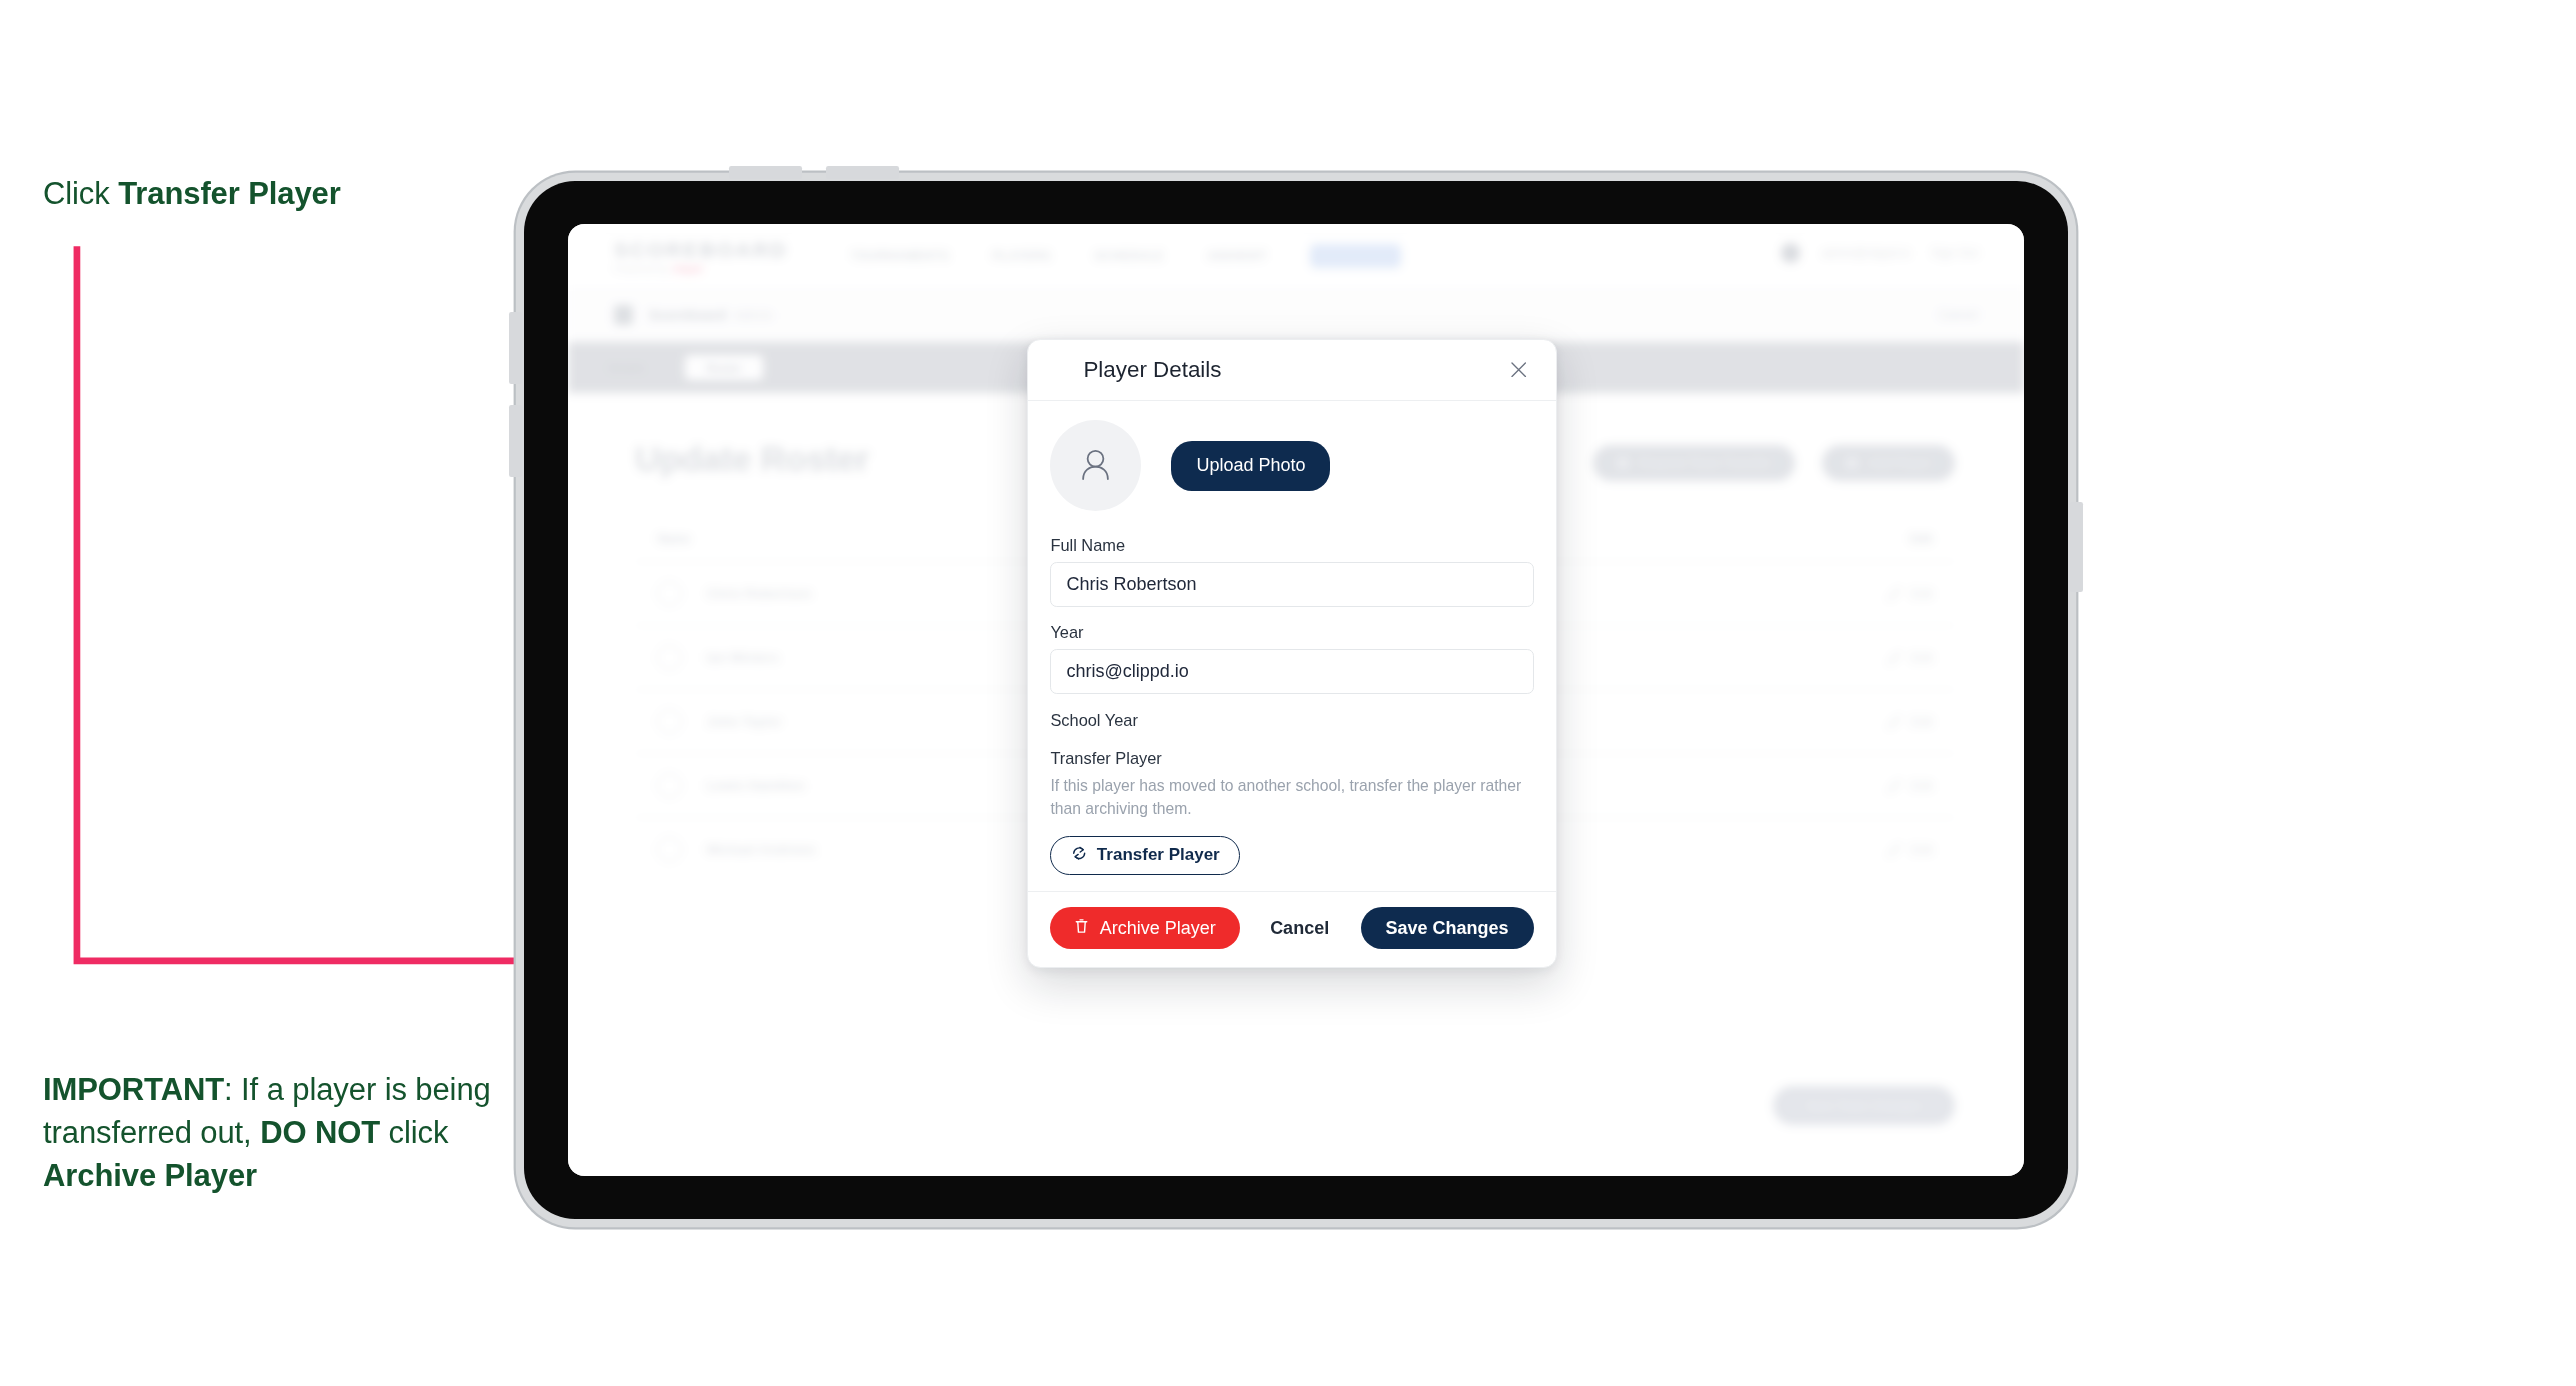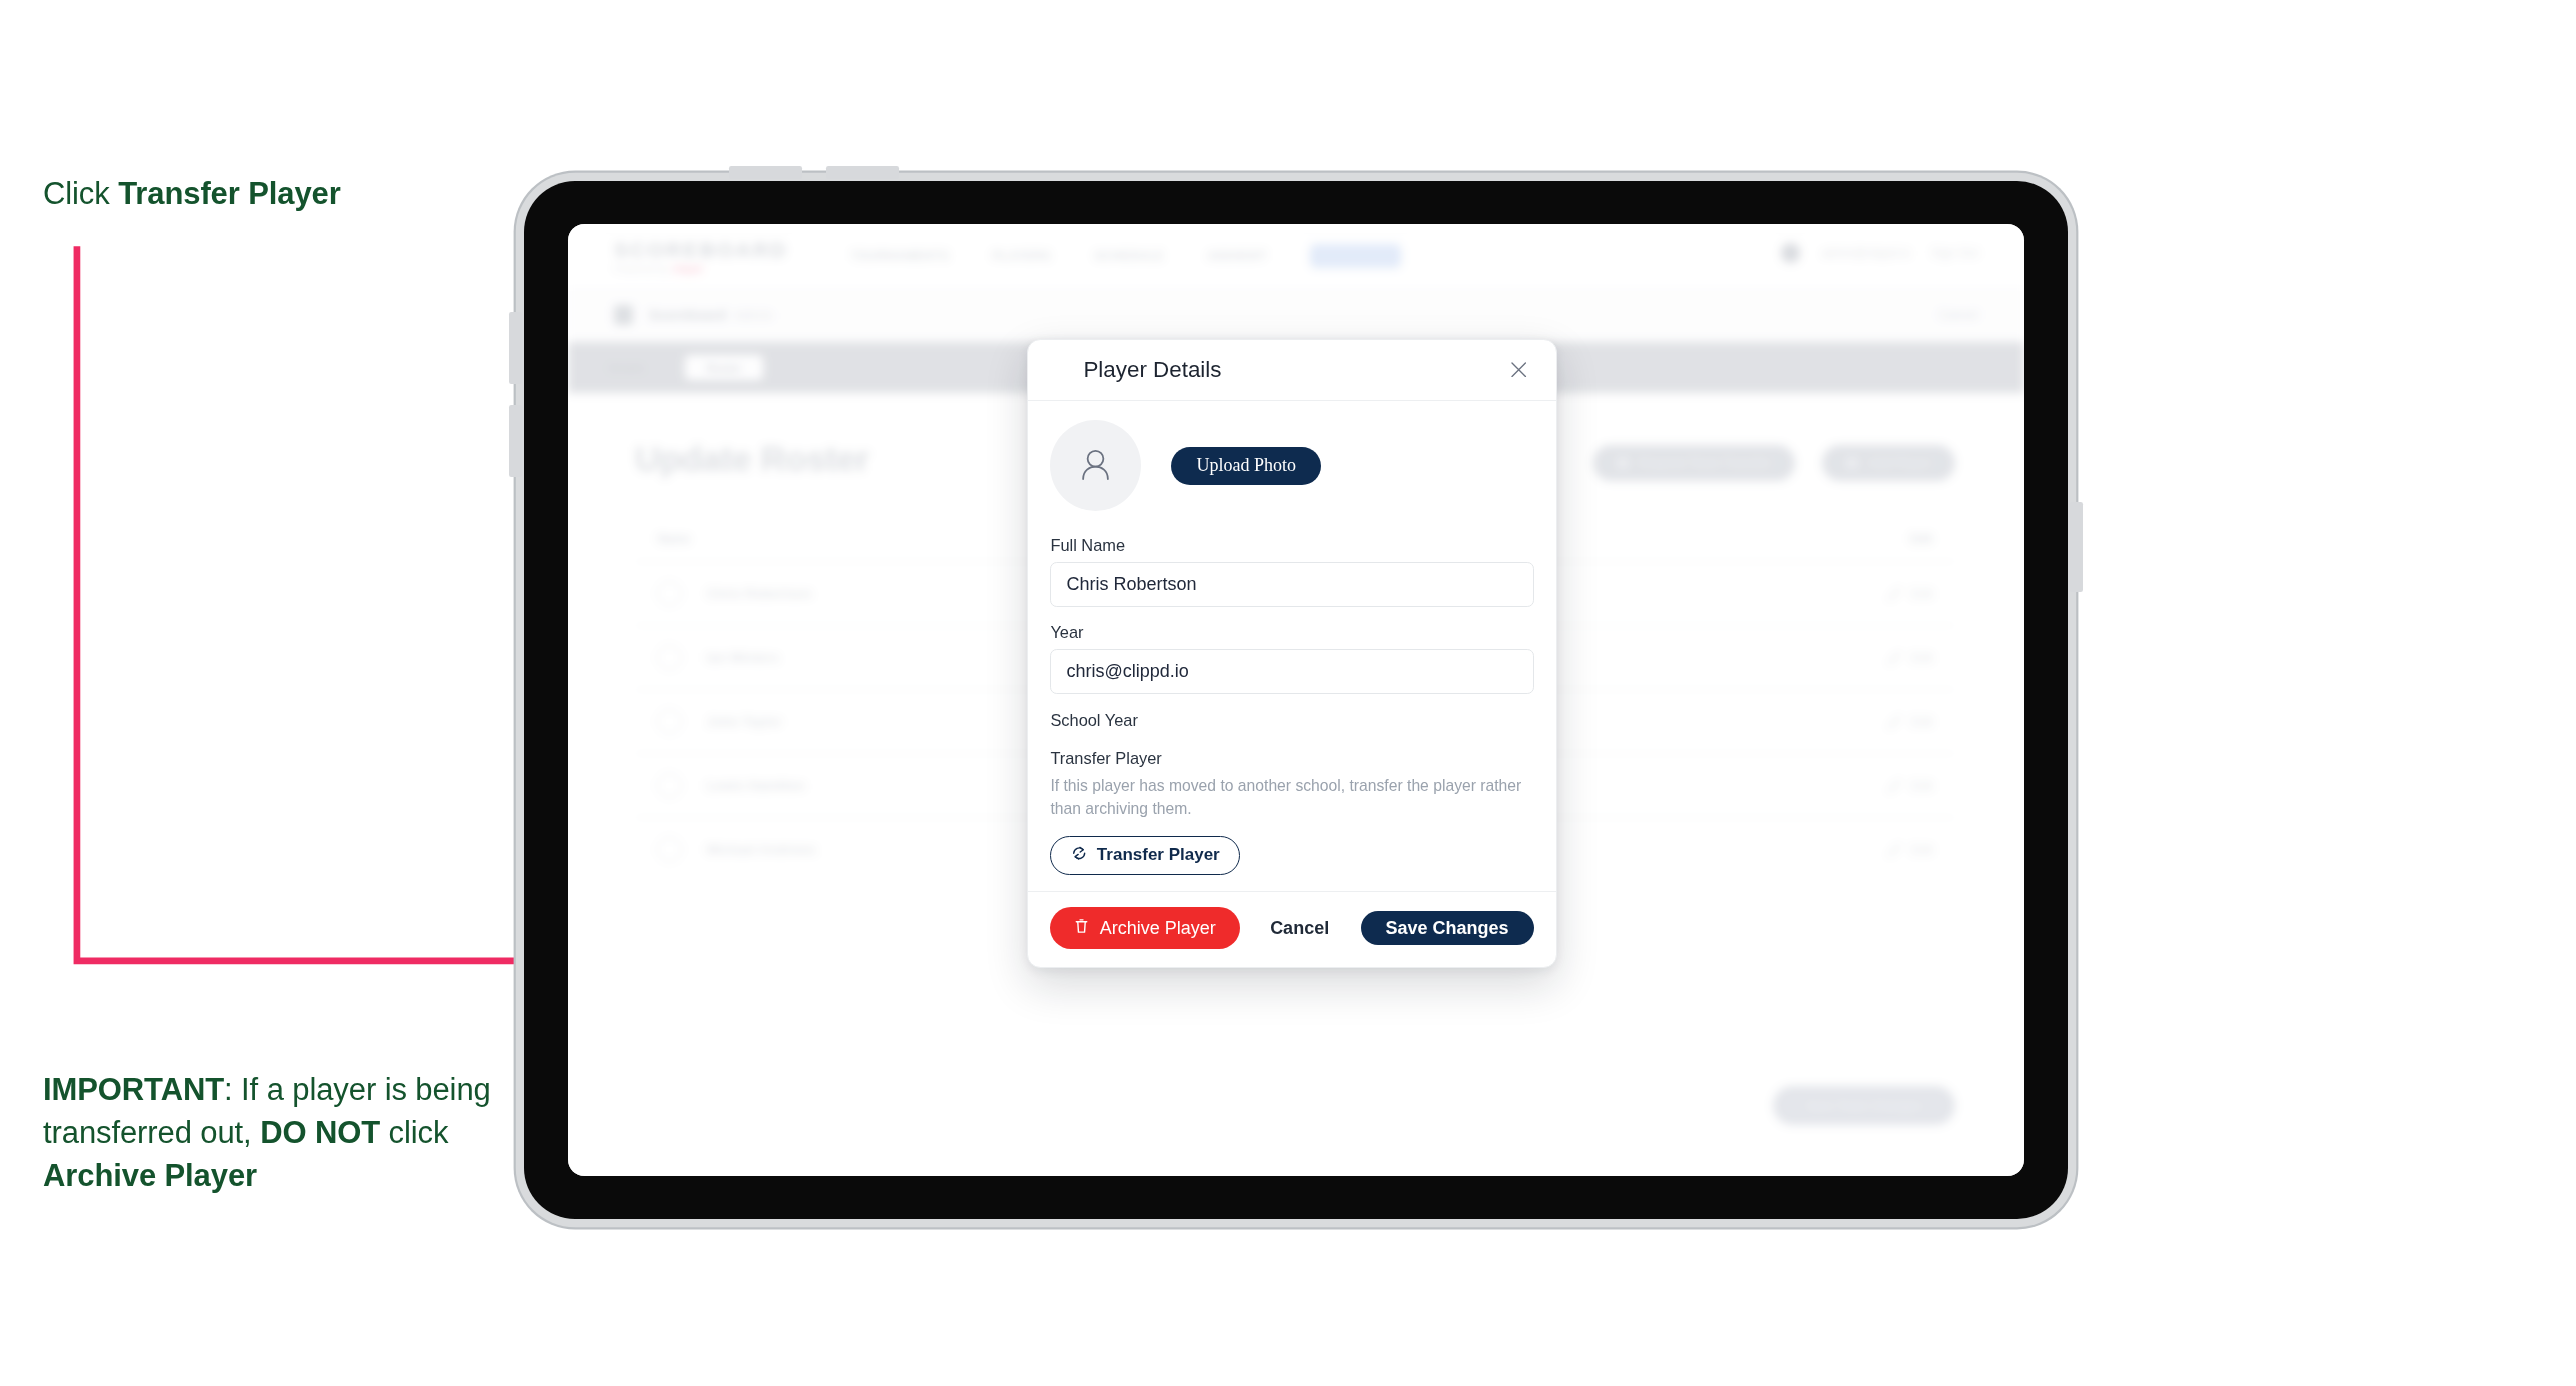--- a/index.html
+++ b/index.html
@@ -185,22 +185,22 @@
   .modal-body{ padding:19.4px 22.4px 16.4px 22.4px; }
 
   .photo-row{ display:flex; align-items:center; gap:30px; margin-bottom:25px; }
   .avatar-big{
     width:91px;height:91px;border-radius:50%;background:#f1f2f4;
     display:flex;align-items:center;justify-content:center;
   }
   .btn-upload{
     background:#0e2b4f; color:#ffffff;
     border:none; border-radius:21px;
-    height:38px; padding:0 25px;
-    font-size:18px; font-family:Liberation Serif, serif;
+    height:50px; padding:0 25px;
+    font-size:18px; font-family:Liberation Sans, sans-serif;
     cursor:pointer;
   }
 
   .field{ margin-bottom:16.4px; }
   .field-label{
     font-size:16.4px; color:#2a3340; margin-bottom:6.7px; display:block;
   }
   .field-input{
     width:100%; box-sizing:border-box;
     height:45px; border:0.7px solid #e4e7ea; border-radius:6.7px;
@@ -242,21 +242,21 @@
     font-family:"Liberation Sans", sans-serif; cursor:pointer;
   }
   .foot-right{ display:flex; align-items:center; gap:21px; }
   .btn-cancel{
     background:transparent;border:none;color:#1f2937;
     font-size:18px;font-weight:700;cursor:pointer;padding:0 10.4px;
     font-family:Liberation Sans, sans-serif;
   }
   .btn-save{
     background:#0e2b4f;color:#ffffff;border:none;border-radius:21px;
-    height:34px;padding:0 25px;font-size:18px;font-weight:700;
+    height:42px;padding:0 25px;font-size:18px;font-weight:700;
     font-family:"Liberation Sans", sans-serif; cursor:pointer;
   }
 </style>
 </head>
 <body>
 
 <div class="callout" id="callout-top">
   <span>Click </span><b>Transfer Player</b>
 </div>
 

